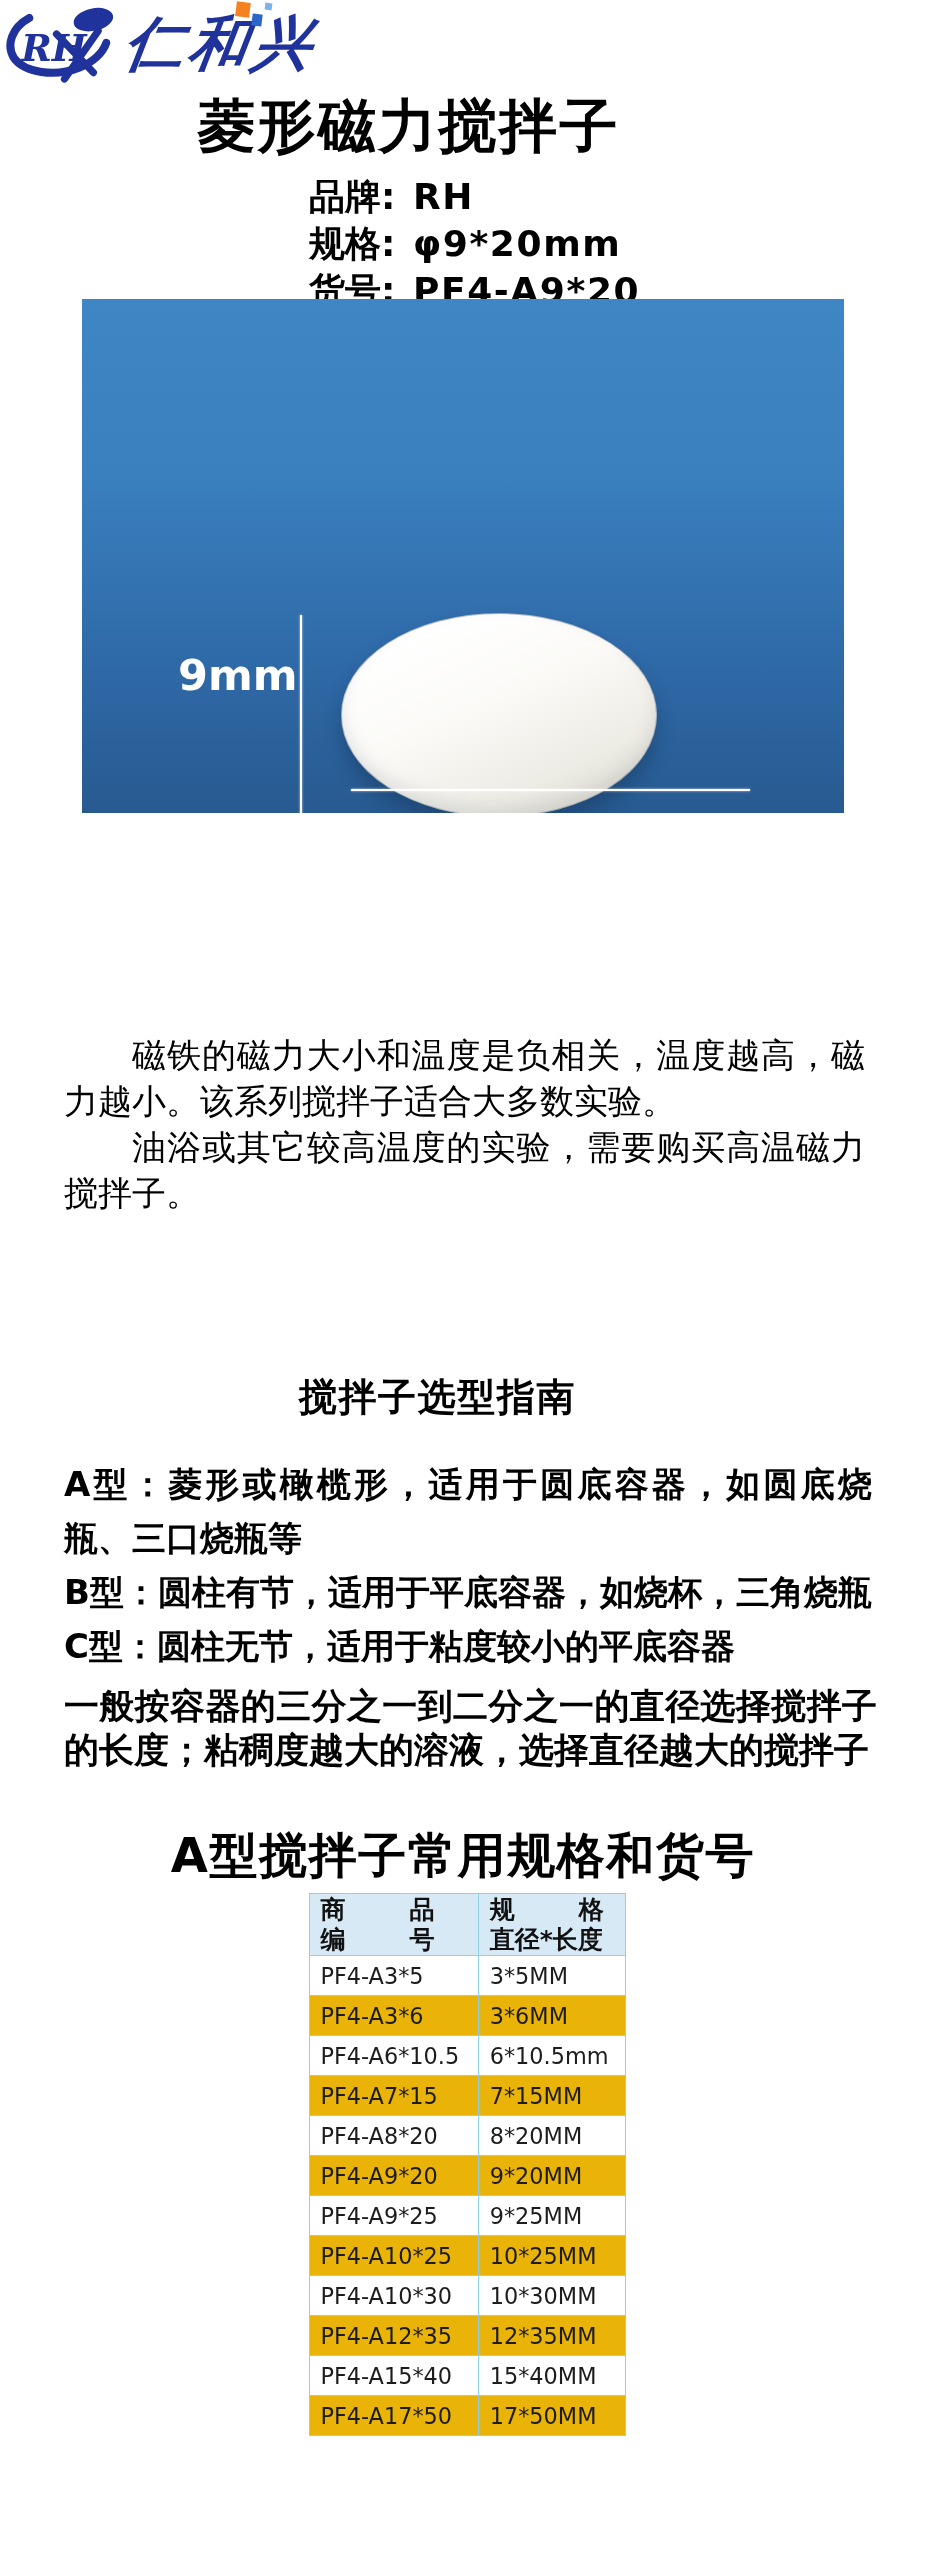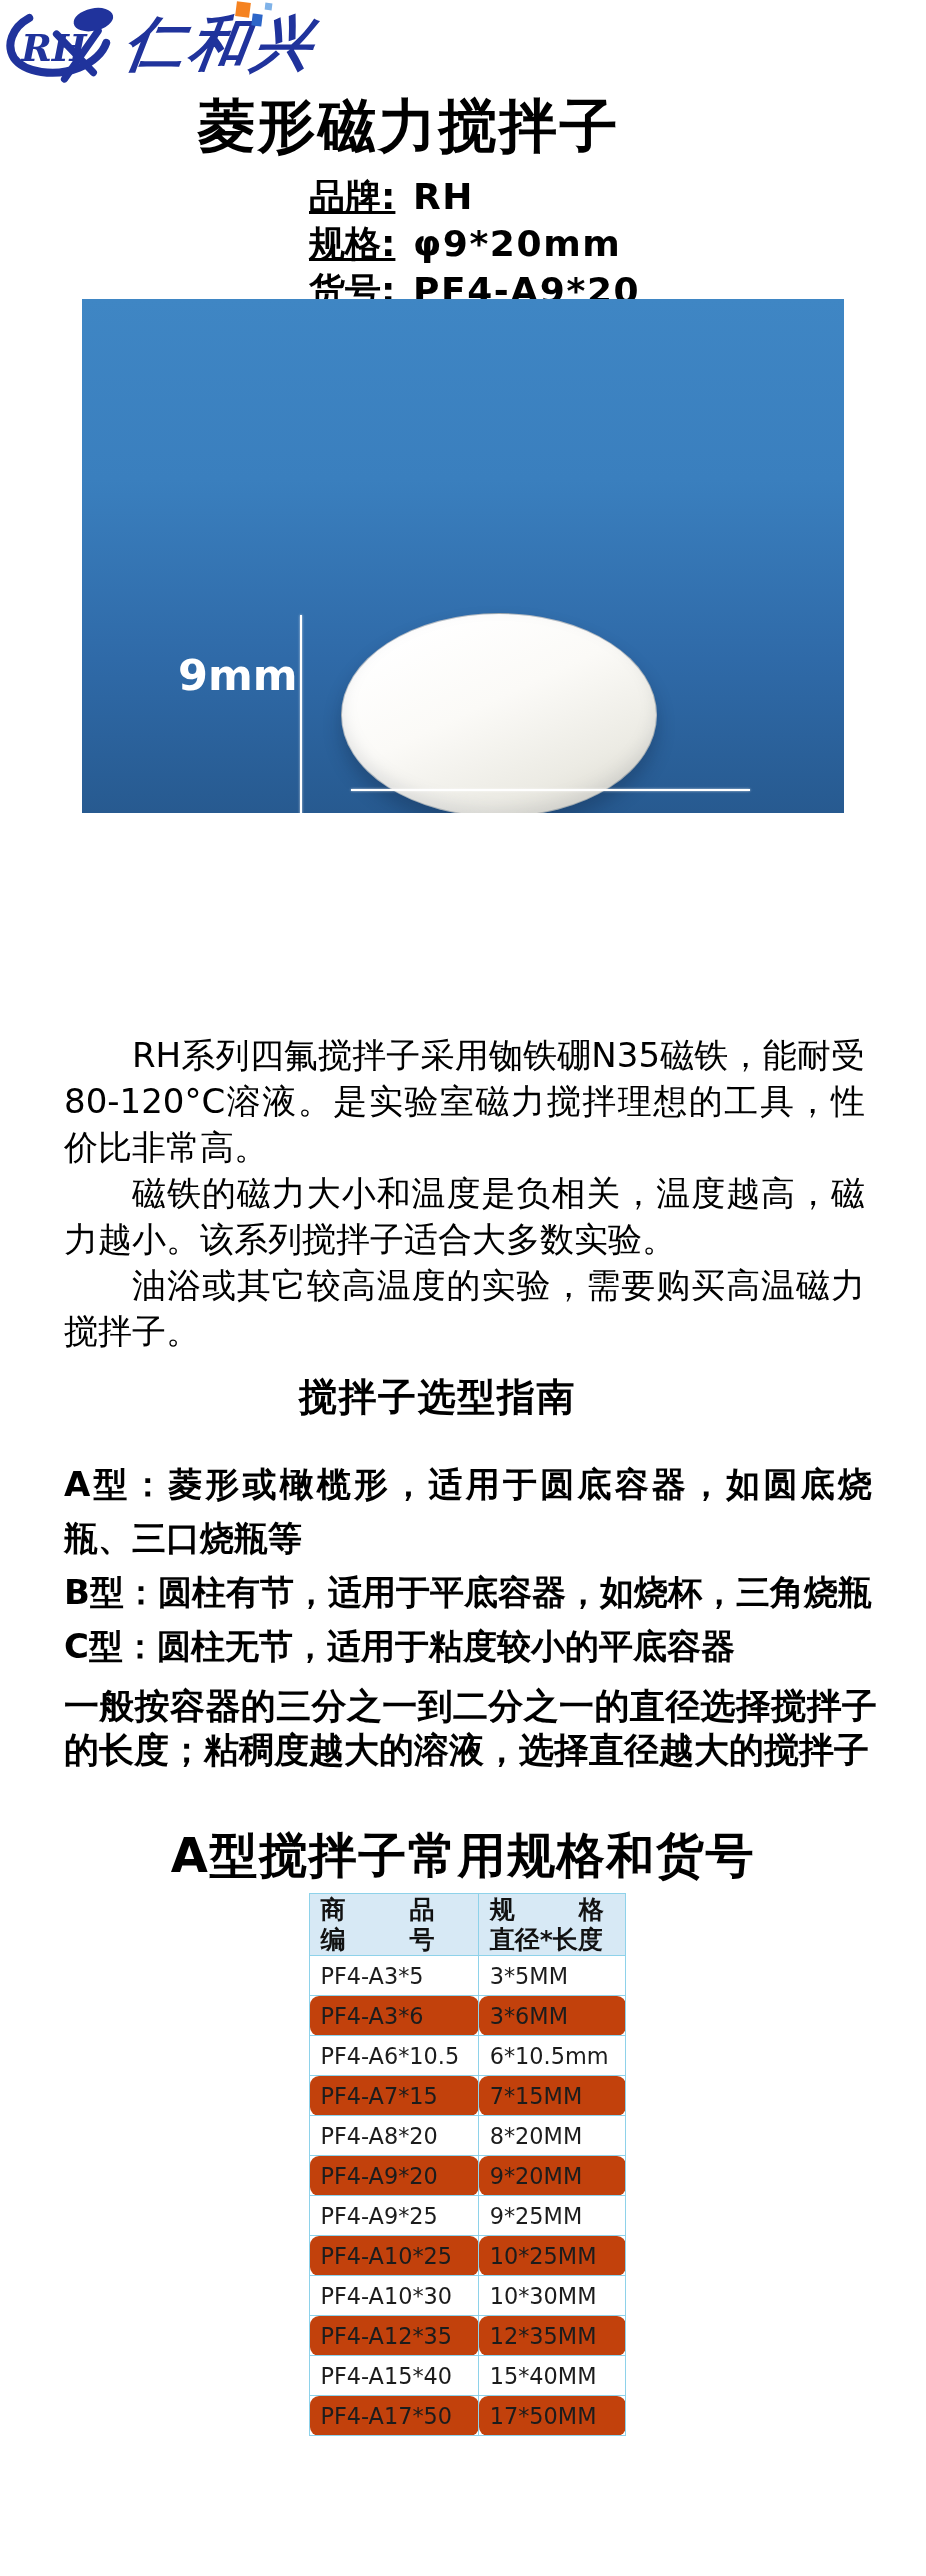--- a/index.html
+++ b/index.html
@@ -19,21 +19,21 @@
   .sq-orange{left:231px;top:1.6px;width:13.6px;height:15px;background:#f58220;transform:rotate(7deg);}
   .sq-blue{left:247px;top:14.4px;width:10.4px;height:12px;background:#2d66c9;transform:rotate(7deg);}
   .sq-blue-small{left:260px;top:3.2px;width:7.2px;height:7.2px;background:#7fb2e8;transform:rotate(7deg);}
   
   .page-title{
     position:absolute;top:88px;left:0;width:817px;text-align:center;
     font-size:58px;font-weight:bold;letter-spacing:2.4px;
   }
   .info{position:absolute;top:173px;left:309px;}
   .info-row{font-size:36px;font-weight:bold;line-height:47px;white-space:nowrap;}
-  .info-label{display:inline-block;text-decoration:underline;}
+  .info-label{display:inline-block;}
   .info-value{display:inline-block;margin-left:17.6px;letter-spacing:1.6px;}
   
   .photo{
     position:absolute;top:299px;left:82px;width:762px;height:514px;
     background:linear-gradient(180deg,#3f86c4 0%,#3a7fbe 35%,#2f6aa8 70%,#275a90 100%);
     overflow:hidden;
   }
   .stir-bar{
     position:absolute;left:259px;top:314px;width:314px;height:202px;
     border-radius:50%;
@@ -78,21 +78,21 @@
   }
   .spec-table{
     position:absolute;top:1893px;left:309px;width:317px;
     border-collapse:collapse;border:1.6px solid #7cc5e2;background:#fff;
   }
   .spec-table th,.spec-table td{
     border:1.6px solid #8ed2ea;padding:0 0 0 10.4px;text-align:left;vertical-align:middle;
   }
   .spec-table th{height:61px;background:#d7e9f5;font-size:25px;font-weight:bold;color:#111;}
   .spec-table td{height:39px;font-size:22.4px;color:#1c1c1c;font-weight:normal;}
-  .spec-table tr.alt td{background:#c2410c;border-radius:9px;}
+  .spec-table tr.alt td{background:#eab308;}
   .spec-table col.c1{width:170px;}
   .spec-table col.c2{width:147px;}
   .hline{display:flex;justify-content:space-between;width:114px;line-height:30px;}
   .hline2{line-height:30px;}
 </style>
 </head>
 <body>
 
 <div class="logo-bar">
   <svg class="logo-mark" width="119" height="85" viewBox="0 0 148 106">
@@ -124,21 +124,20 @@
 
 <div class="photo">
   <div class="stir-bar"></div>
   <div class="dim-line-v"></div>
   <div class="dim-label-width">9mm</div>
   <div class="dim-line-h"></div>
   <div class="dim-label-length">20mm</div>
 </div>
 
 <div class="desc">
-  <p>RH系列四氟搅拌子采用铷铁硼N35磁铁，能耐受80-120°C溶液。是实验室磁力搅拌理想的工具，性价比非常高。</p>
   <p>磁铁的磁力大小和温度是负相关，温度越高，磁力越小。该系列搅拌子适合大多数实验。</p>
   <p>油浴或其它较高温度的实验，需要购买高温磁力搅拌子。</p>
 </div>
 
 <div class="guide-heading">搅拌子选型指南</div>
 
 <div class="types">
   <p class="type-row">A型：菱形或橄榄形，适用于圆底容器，如圆底烧瓶、三口烧瓶等</p>
   <p class="type-row">B型：圆柱有节，适用于平底容器，如烧杯，三角烧瓶</p>
   <p class="type-row">C型：圆柱无节，适用于粘度较小的平底容器</p>

